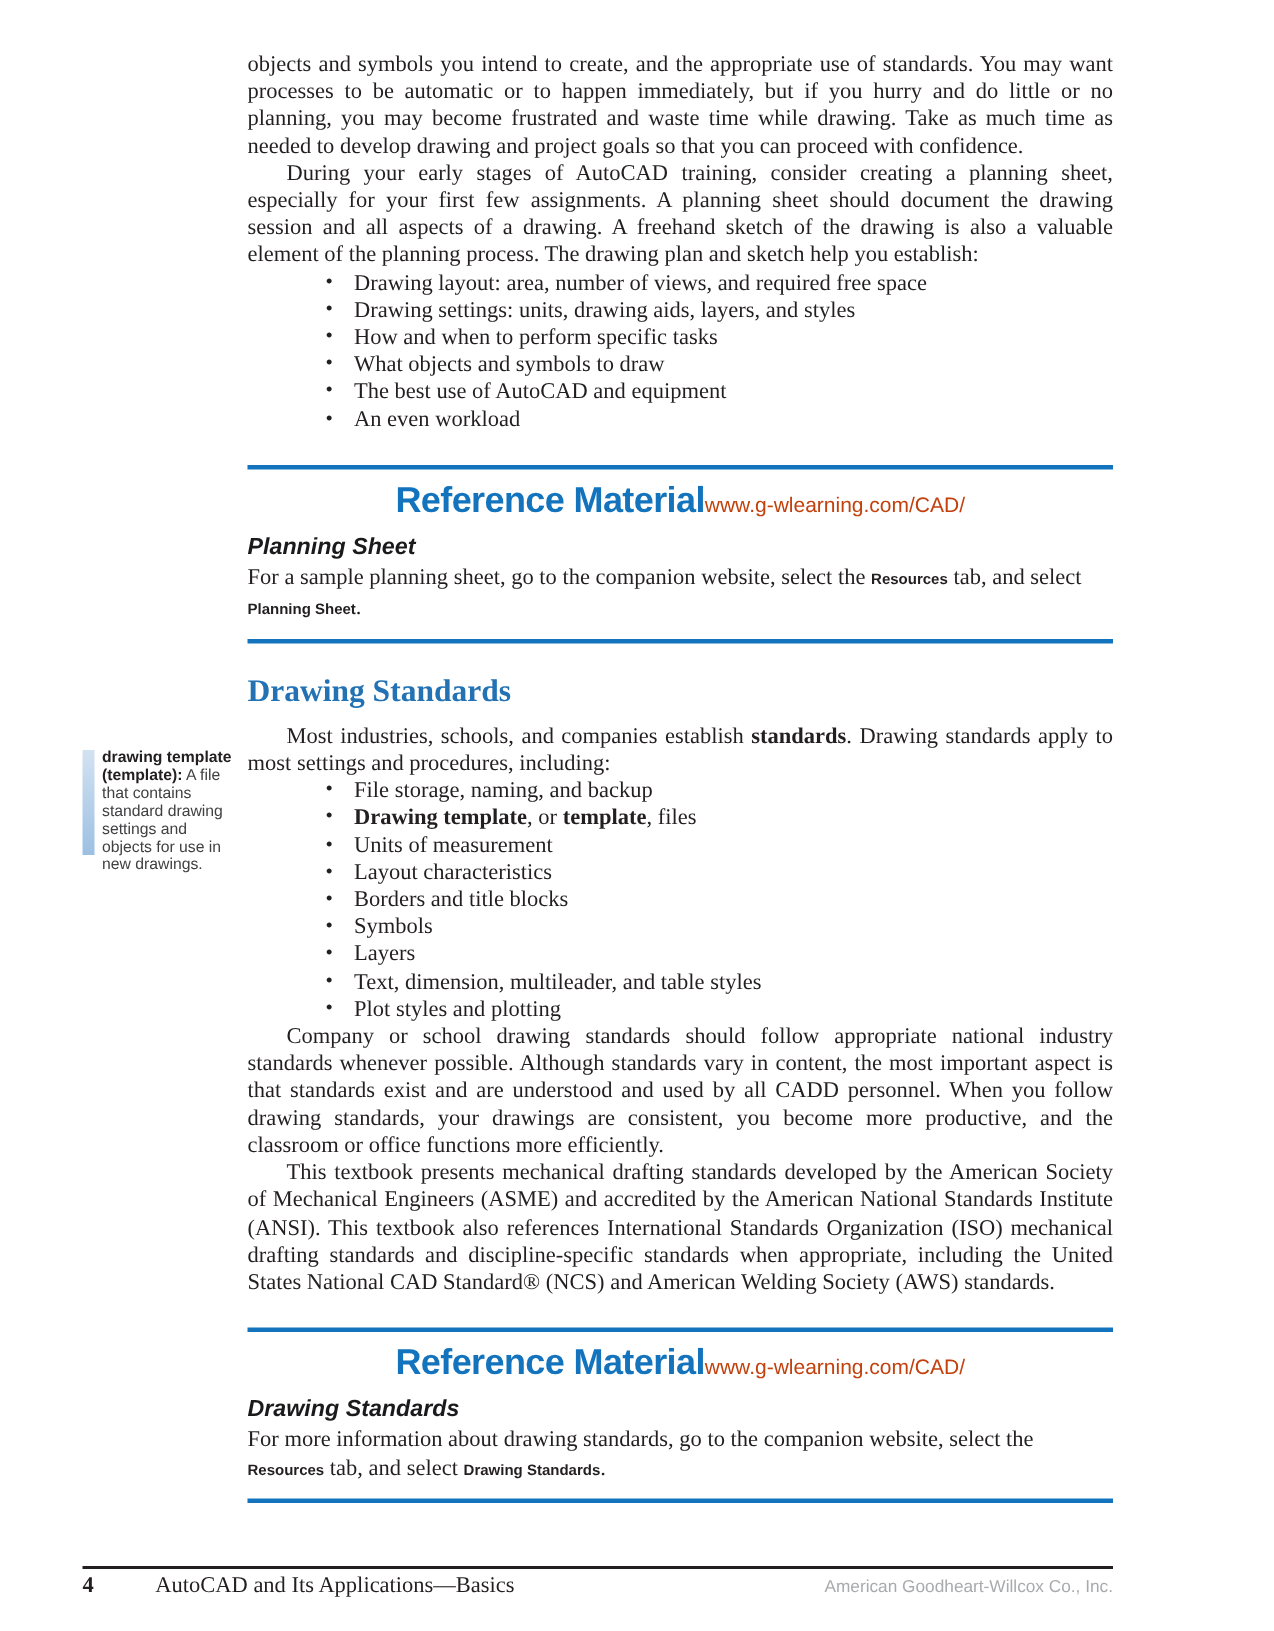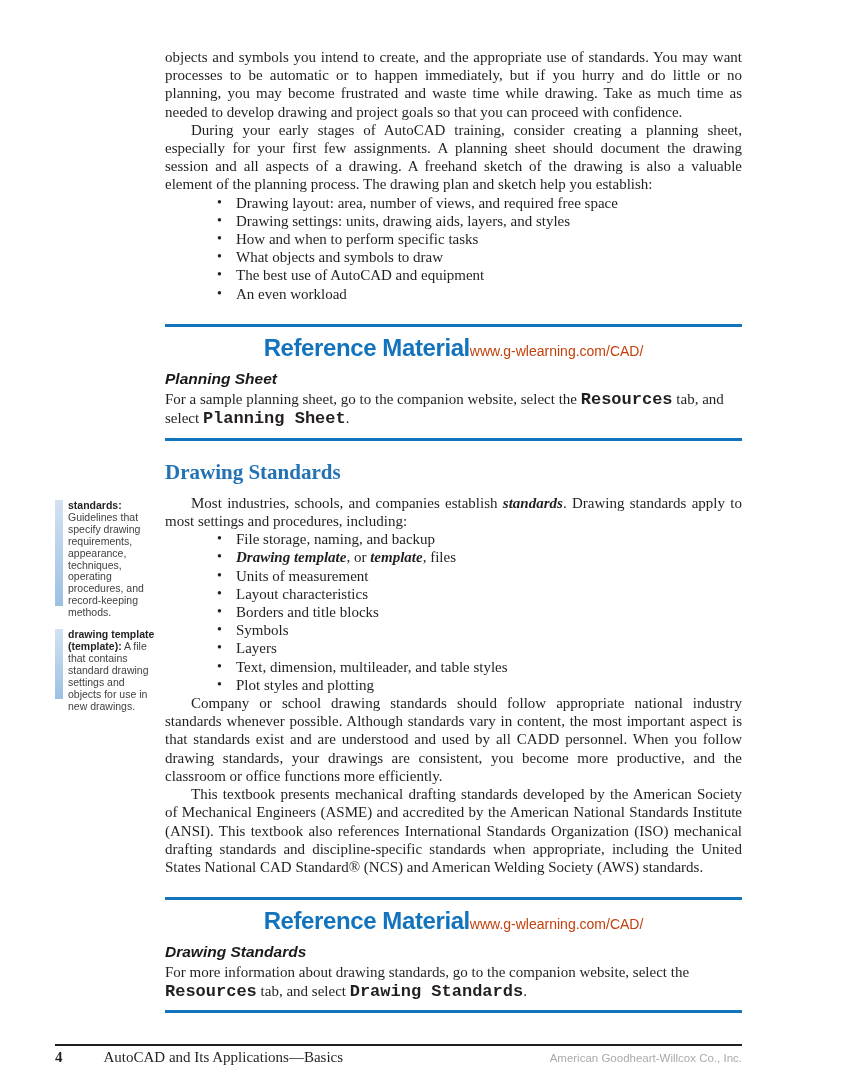--- a/index.html
+++ b/index.html
@@ -1,54 +1,50 @@
 <!DOCTYPE html>
 <html><head>
 <meta charset="utf-8">
 <style>
   html,body{margin:0;padding:0;}
   body{
     width:849px;height:1087px;background:#ffffff;position:relative;
     font-family:"Liberation Serif", serif;color:#231f20;overflow:hidden;
   }
-  .main-col{position:absolute;left:165px;top:48px;width:577px;}
+  .main-col{position:absolute;left:165px;top:34px;width:577px;}
   p.body{font-size:15px;line-height:18.2px;text-align:justify;margin:0;}
   p.indent{text-indent:26px;}
   ul.bullets{margin:0;padding:0 0 0 52px;list-style:none;}
   ul.bullets li{font-size:15px;line-height:18.2px;position:relative;padding-left:19px;}
   ul.bullets li .dot{position:absolute;left:0;top:0;font-size:14px;}
-  .bi{font-weight:bold;font-style:italic;}
+  .bi{font-weight:bold;}
   .ref-block{border-top:3px solid #1374bd;border-bottom:3px solid #1374bd;padding:7px 0 9px 0;margin-top:21px;}
   .ref-head-row{display:flex;justify-content:center;align-items:baseline;}
   .ref-title{font-family:"Liberation Sans", sans-serif;font-weight:bold;font-size:24px;color:#1374bd;letter-spacing:-0.4px;}
   .ref-url{font-family:"Liberation Sans", sans-serif;font-size:14px;color:#c2410c;}
   .ref-sub{font-family:"Liberation Sans", sans-serif;font-weight:bold;font-style:italic;font-size:15.5px;color:#1a1a1c;margin:8px 0 2px 0;}
   .ref-body{font-size:15px;line-height:18.5px;}
-  .bold-sans{font-family:Liberation Mono, monospace;font-weight:bold;font-size:17px;}
+  .bold-sans{font-family:Liberation Sans, sans-serif;font-weight:bold;font-size:10px;}
   h2.section-heading{font-size:21px;font-weight:bold;color:#2272b4;margin:19px 0 9px 0;}
   .sidebar{position:absolute;left:55px;top:500px;width:104px;font-family:"Liberation Sans", sans-serif;
     font-size:10.5px;line-height:11.9px;color:#414042;}
   .def{display:flex;margin-bottom:10px;}
   .def-bar{width:8px;flex:none;background:linear-gradient(to bottom,#d3e2f2 0%,#9cc0e2 100%);margin:0 5px 13px 0;}
   .def-term{font-weight:bold;color:#231f20;}
   .footer{position:absolute;left:55px;top:1044px;width:687px;border-top:2px solid #231f20;padding-top:3px;
     display:flex;justify-content:space-between;align-items:baseline;}
   .footer-left{display:flex;align-items:baseline;}
   .page-num{font-weight:bold;font-size:15px;}
   .book-title{font-size:15px;margin-left:41px;}
   .copyright{font-family:"Liberation Sans", sans-serif;font-size:11.5px;color:#a8aaad;}
 </style>
 </head>
 <body>
 
 <div class="sidebar">
-  <div class="def">
-    <div class="def-bar"></div>
-    <div class="def-text"><span class="def-term">standards:</span><span> Guidelines that specify drawing requirements, appearance, techniques, operating procedures, and record-keeping methods.</span></div>
-  </div>
   <div class="def">
     <div class="def-bar"></div>
     <div class="def-text"><span class="def-term">drawing template (template):</span><span> A file that contains standard drawing settings and objects for use in new drawings.</span></div>
   </div>
 </div>
 
 <div class="main-col">
 
   <p class="body">objects and symbols you intend to create, and the appropriate use of standards. You may want processes to be automatic or to happen immediately, but if you hurry and do little or no planning, you may become frustrated and waste time while drawing. Take as much time as needed to develop drawing and project goals so that you can proceed with confidence.</p>
   <p class="body indent">During your early stages of AutoCAD training, consider creating a planning sheet, especially for your first few assignments. A planning sheet should document the drawing session and all aspects of a drawing. A freehand sketch of the drawing is also a valuable element of the planning process. The drawing plan and sketch help you establish:</p>

